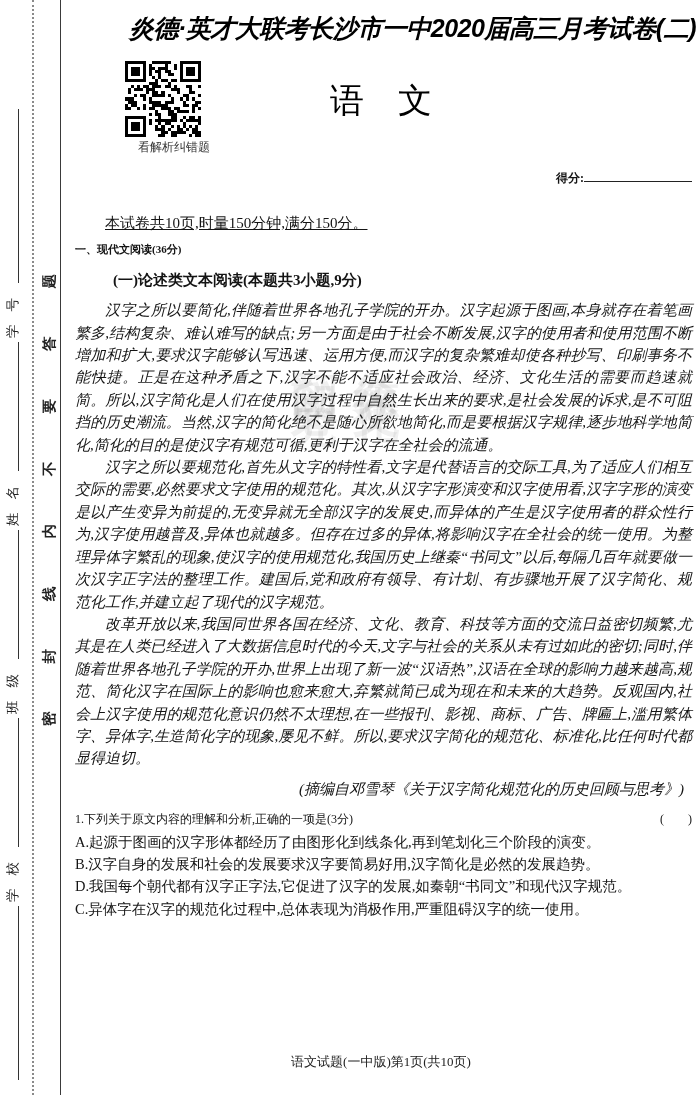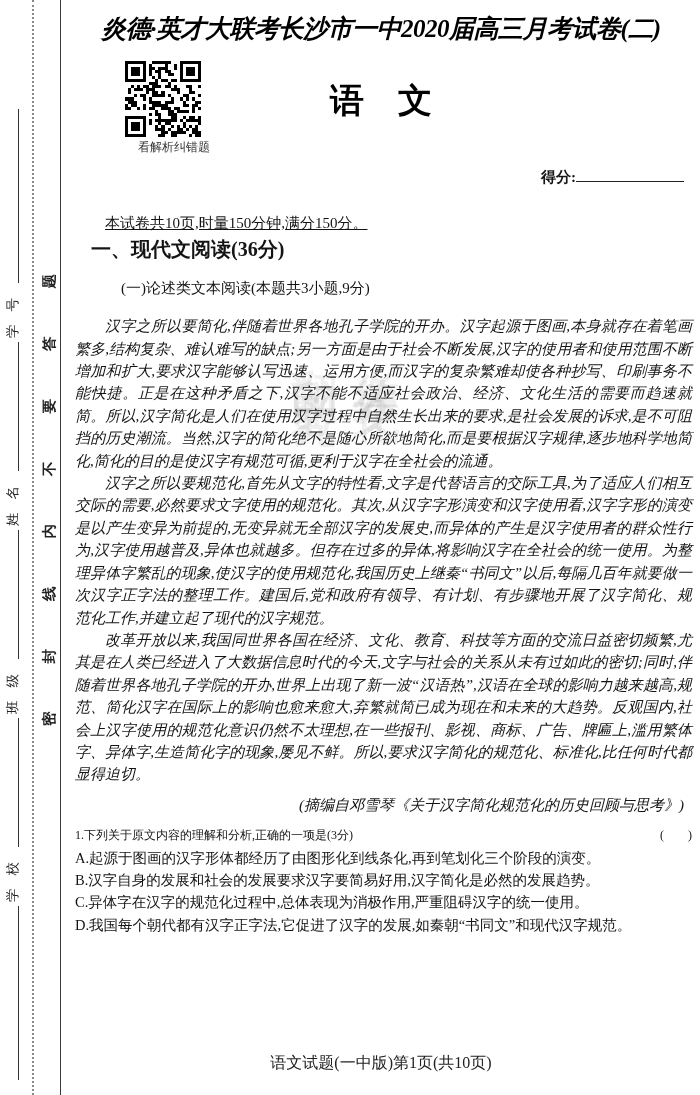--- a/index.html
+++ b/index.html
@@ -16,52 +16,52 @@
           display:flex;align-items:flex-end;font-size:13.5px;white-space:nowrap;color:#222;}
   .fields .lab{letter-spacing:13px;padding-left:2px;}
   .fields .blank{flex:1;border-bottom:1.2px solid #333;margin:0 2px 3px 2px;height:1px;}
   .fields .blank.end{flex:1.35;}
 
   
   .seal{position:absolute;left:40px;top:726px;width:452px;height:20px;
         transform:rotate(-90deg);transform-origin:0 0;
         display:flex;justify-content:space-between;font-size:14.5px;font-weight:bold;color:#222;}
 
-  .header-title{position:absolute;left:66px;right:4px;top:12px;text-align:center;
-        font-family:Liberation Serif, serif;font-weight:bold;font-style:italic;
+  .header-title{position:absolute;left:66px;right:4px;top:12px;text-align:right;
+        font-family:Liberation Sans, sans-serif;font-weight:bold;font-style:italic;
         font-size:25px;white-space:nowrap;letter-spacing:-0.5px;color:#000;}
 
   .qr{position:absolute;left:125px;top:61px;width:76px;height:76px;}
   .qr svg{width:100%;height:100%;display:block;}
   .qr-caption{position:absolute;left:116px;top:139px;width:94px;text-align:right;
         font-size:12px;font-family:"Liberation Sans","DejaVu Sans",sans-serif;color:#333;}
 
   .subject{position:absolute;left:66px;right:4px;top:78px;text-align:center;
-        font-size:34px;font-weight:bold;color:#000;}
-
-  .score{position:absolute;left:541px;top:166px;font-size:15px;font-weight:bold;white-space:nowrap;}
+        font-size:34px;font-weight:normal;color:#000;}
+
+  .score{position:absolute;left:556px;top:166px;font-size:12px;font-weight:bold;white-space:nowrap;}
   .score-line{display:inline-block;width:108px;height:15px;border-bottom:1.5px solid #222;}
 
   .content{position:absolute;left:75px;top:196px;width:617px;
         font-size:15px;line-height:22.4px;text-align:justify;}
   .intro{margin:16px 0 4px 0;text-indent:2em;text-decoration:underline;}
-  .sec-h{margin:3px 16px;font-size:20px;font-weight:bold;}
-  .sub-h{margin:16px;text-indent:2em;font-size:15px;font-weight:normal;}
+  .sec-h{margin:3px 0;font-size:11px;font-weight:bold;}
+  .sub-h{margin:8px;text-indent:2em;font-size:15px;font-weight:bold;}
   .instruction{margin:0;text-indent:2em;}
   .kai{margin:0;text-indent:2em;font-style:italic;}
   .attribution{margin:8px;text-align:right;font-style:italic;}
   .stem{display:flex;justify-content:space-between;font-size:12px;line-height:22.4px;}
   .option{font-size:14.5px;line-height:22.4px;padding-left:22px;text-indent:-22px;}
 
   .watermark{position:absolute;left:283px;top:332px;height:320px;
         writing-mode:vertical-rl;font-size:46px;font-weight:bold;
         color:rgba(70,70,70,0.08);letter-spacing:10px;white-space:nowrap;pointer-events:none;}
   .watermark span{display:block;}
 
-  .footer{position:absolute;left:66px;right:4px;top:1053px;text-align:center;font-size:16px;color:#222;}
+  .footer{position:absolute;left:66px;right:4px;top:1053px;text-align:center;font-size:13px;color:#222;}
 </style>
 </head>
 <body>
 
 <div class="page">
 
   <div class="dotted-line"></div>
   <div class="solid-line"></div>
 
   <div class="fields">
@@ -322,18 +322,18 @@
     <p class="kai">改革开放以来,我国同世界各国在经济、文化、教育、科技等方面的交流日益密切频繁,尤其是在人类已经进入了大数据信息时代的今天,文字与社会的关系从未有过如此的密切;同时,伴随着世界各地孔子学院的开办,世界上出现了新一波“汉语热”,汉语在全球的影响力越来越高,规范、简化汉字在国际上的影响也愈来愈大,弃繁就简已成为现在和未来的大趋势。反观国内,社会上汉字使用的规范化意识仍然不太理想,在一些报刊、影视、商标、广告、牌匾上,滥用繁体字、异体字,生造简化字的现象,屡见不鲜。所以,要求汉字简化的规范化、标准化,比任何时代都显得迫切。</p>
 
     <p class="attribution">(摘编自邓雪琴《关于汉字简化规范化的历史回顾与思考》)</p>
 
     <div class="stem">
       <span>1.下列关于原文内容的理解和分析,正确的一项是(3分)</span>
       <span>(　　)</span>
     </div>
     <div class="option">A.起源于图画的汉字形体都经历了由图形化到线条化,再到笔划化三个阶段的演变。</div>
     <div class="option">B.汉字自身的发展和社会的发展要求汉字要简易好用,汉字简化是必然的发展趋势。</div>
+    <div class="option">D.我国每个朝代都有汉字正字法,它促进了汉字的发展,如秦朝“书同文”和现代汉字规范。</div>
     <div class="option">C.异体字在汉字的规范化过程中,总体表现为消极作用,严重阻碍汉字的统一使用。</div>
-    <div class="option">D.我国每个朝代都有汉字正字法,它促进了汉字的发展,如秦朝“书同文”和现代汉字规范。</div>
   </div>
 
   <div class="footer">语文试题(一中版)第1页(共10页)</div>
 </div>
 
 </body></html>

